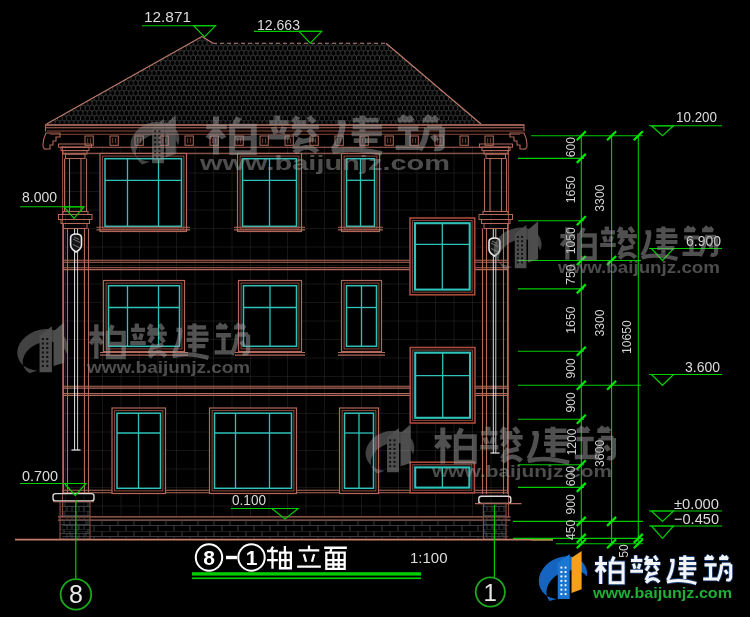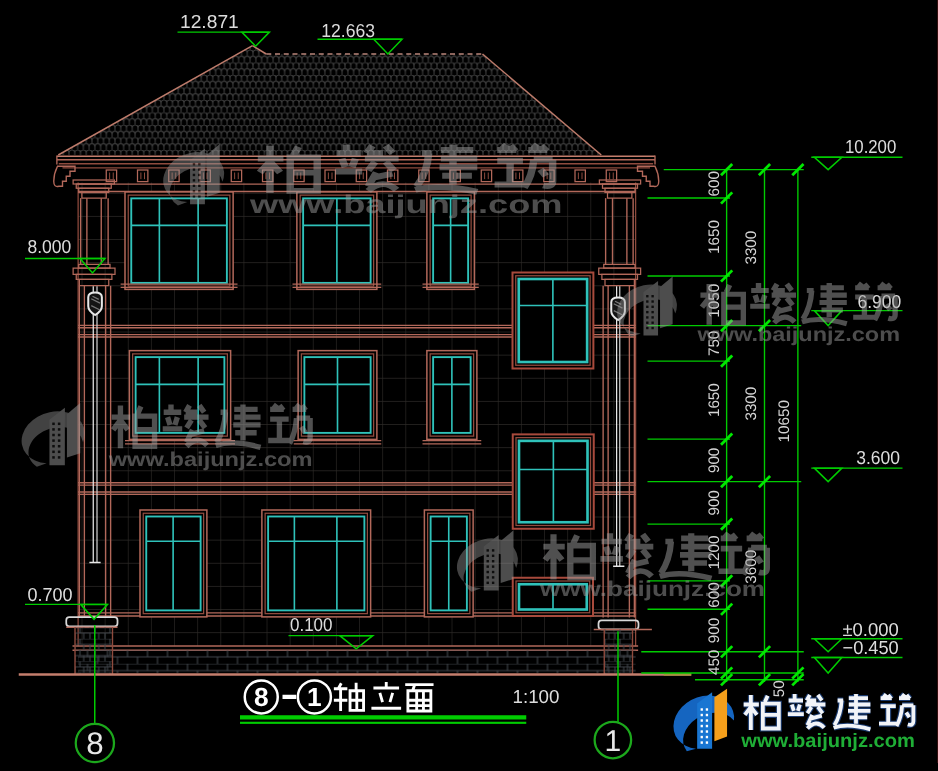--- a/index.html
+++ b/index.html
@@ -1,14 +1,14 @@
 <!DOCTYPE html>
 <html><head><meta charset="utf-8"><style>
 html,body{margin:0;padding:0;background:#000;}
-#cv{position:relative;width:750px;height:617px;background:#ef4444;overflow:hidden;}
+#cv{position:relative;width:750px;height:617px;background:#0f766e;overflow:hidden;}
 </style></head><body>
 <div id="cv">
 <svg width="750" height="617" viewBox="0 0 750 617" font-family="Liberation Sans, sans-serif">
 <defs>
 <pattern id="tiles" width="4.6" height="10" patternUnits="userSpaceOnUse">
 <path d="M0,5 v-2.2 a2.3,2.9 0 0 1 4.6,0 v2.2 M-2.3,10 v-2.2 a2.3,2.9 0 0 1 4.6,0 v2.2 M2.3,10 v-2.2 a2.3,2.9 0 0 1 4.6,0 v2.2" fill="none" stroke="#3b3b3b" stroke-width="0.9"></path>
 </pattern>
 <pattern id="grid" width="18.5" height="18.5" patternUnits="userSpaceOnUse" x="66" y="155">
 <path d="M18.5,0 V18.5 H0" fill="none" stroke="#2d2a27" stroke-width="1"></path>
 </pattern>

